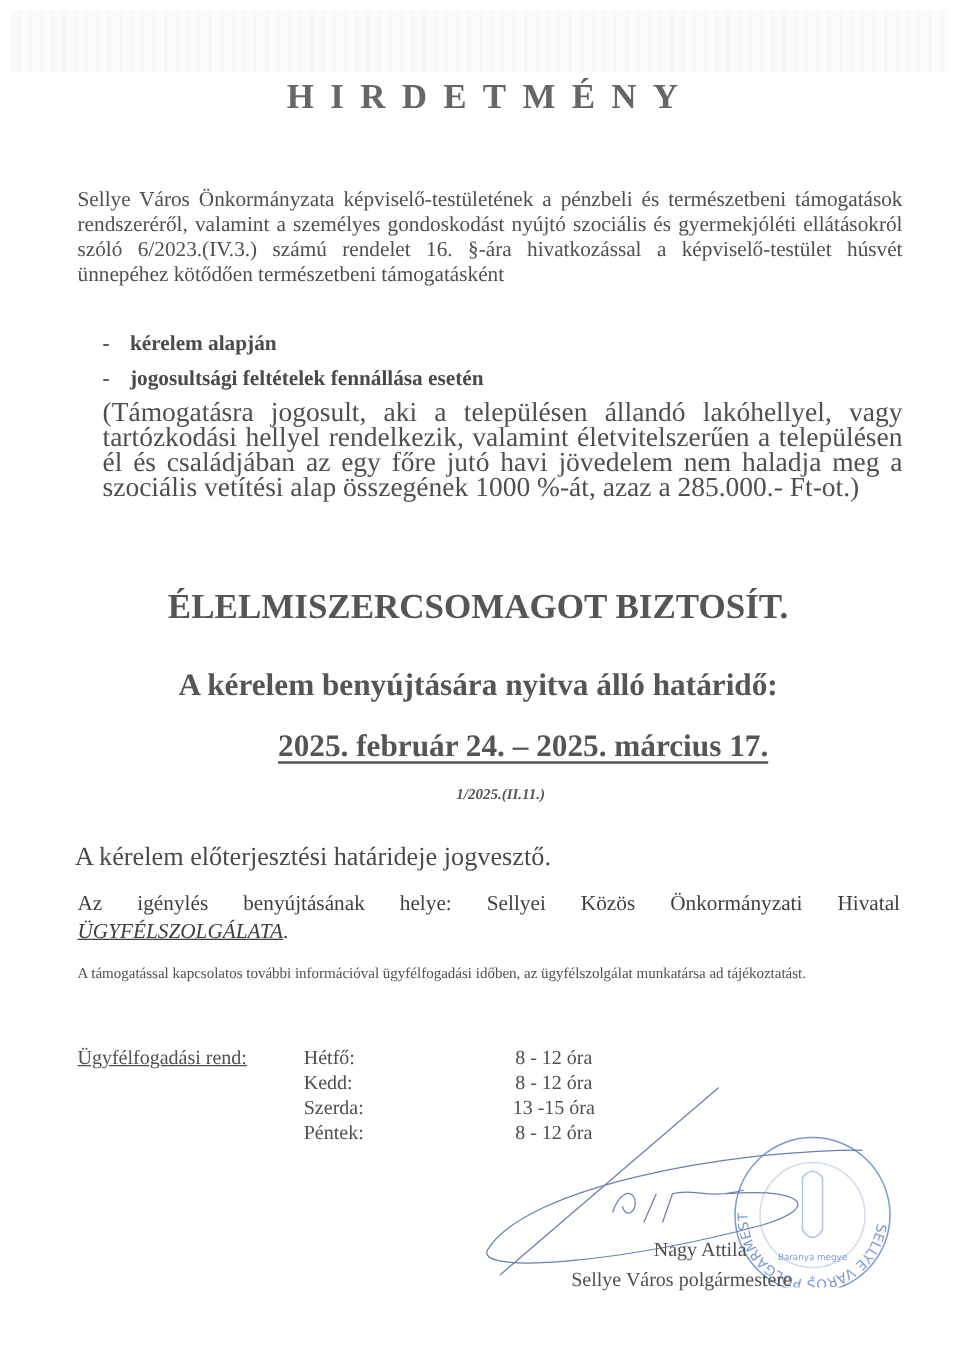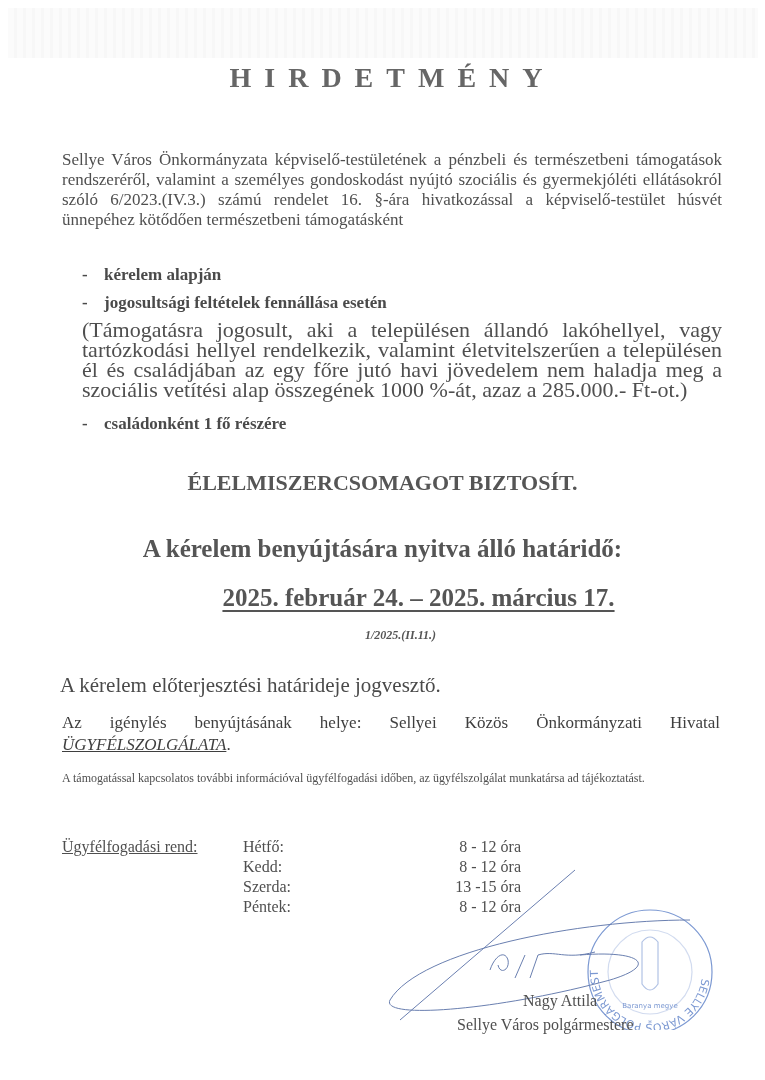--- a/index.html
+++ b/index.html
@@ -27,21 +27,21 @@
       position: absolute; left: 82px;
       font-family: "Liberation Serif", serif; font-weight: bold; font-size: 17px; color: #4a4a4a;
     }
     .bullet .dash { display: inline-block; width: 22px; }
     .paren {
       position: absolute; left: 82px; top: 320px; width: 640px;
       font-family: "Liberation Serif", serif; font-size: 22px; line-height: 20px;
       text-align: justify; color: #4f4f4f;
     }
     .center { position: absolute; left: 0; width: 765px; text-align: center; font-family: "Liberation Serif", serif; font-weight: bold; color: #555; }
-    .provides { top: 470px; font-size: 22px; }
+    .provides { top: 470px; font-size: 28px; }
     .deadline-heading { top: 535px; font-size: 25px; }
     .deadline-dates { top: 584px; font-size: 25px; text-decoration: underline; text-underline-offset: 4px; padding-left: 36px; }
     .decree { top: 628px; font-size: 12px; font-style: italic; margin-left: 18px; }
     .forfeit {
       position: absolute; left: 60px; top: 673px;
       font-family: "Liberation Serif", serif; font-size: 21px; color: #4a4a4a;
     }
     .place {
       position: absolute; left: 62px; top: 712px; width: 658px;
       font-family: "Liberation Serif", serif; font-size: 17px; line-height: 22px;
@@ -56,21 +56,21 @@
     .hours-label {
       position: absolute; left: 62px; top: 838px;
       font-family: "Liberation Serif", serif; font-size: 16px; color: #4f4f4f;
       text-decoration: underline;
       text-align: right;
     }
     .hours { position: absolute; left: 243px; top: 838px; font-family: "Liberation Serif", serif; font-size: 16px; color: #4f4f4f; }
     .hours-row { height: 20px; position: relative; width: 320px; }
     .hours-row .day { position: absolute; left: 0; }
     .hours-row .time { position: absolute; left: 0; width: 286px; text-align: right; padding-right: 0; }
-    .hours-row .time.c { left: 98px; width: 180px; }
+    .hours-row .time.c { left: 110px; width: 180px; text-align: center; }
     .sig-svg { position: absolute; left: 380px; top: 860px; width: 340px; height: 170px; }
     .signer-name {
       position: absolute; left: 523px; top: 992px;
       font-family: "Liberation Serif", serif; font-size: 16px; color: #4f4f4f;
     }
     .signer-title {
       position: absolute; left: 457px; top: 1016px;
       font-family: "Liberation Serif", serif; font-size: 16px; color: #4f4f4f;
     }
   </style>
@@ -86,23 +86,20 @@
 
   <div class="bullet" style="top:265px">
     <span class="dash">-</span><span>kérelem alapján</span>
   </div>
   <div class="bullet" style="top:293px">
     <span class="dash">-</span><span>jogosultsági feltételek fennállása esetén</span>
   </div>
 
   <div class="paren">(Támogatásra jogosult, aki a településen állandó lakóhellyel, vagy tartózkodási hellyel rendelkezik, valamint életvitelszerűen a településen él és családjában az egy főre jutó havi jövedelem nem haladja meg a szociális vetítési alap összegének 1000 %-át, azaz a 285.000.- Ft-ot.)</div>
 
-  <div class="bullet" style="top:414px">
-    <span class="dash">-</span><span>családonként 1 fő részére</span>
-  </div>
 
   <div class="center provides">ÉLELMISZERCSOMAGOT BIZTOSÍT.</div>
   <div class="center deadline-heading">A kérelem benyújtására nyitva álló határidő:</div>
   <div class="center deadline-dates">2025. február 24. – 2025. március 17.</div>
   <div class="center decree">1/2025.(II.11.)</div>
 
   <div class="forfeit">A kérelem előterjesztési határideje jogvesztő.</div>
 
   <div class="place">
     <span>Az igénylés benyújtásának helye: Sellyei Közös Önkormányzati Hivatal </span><span class="u">ÜGYFÉLSZOLGÁLATA</span><span>.</span>

